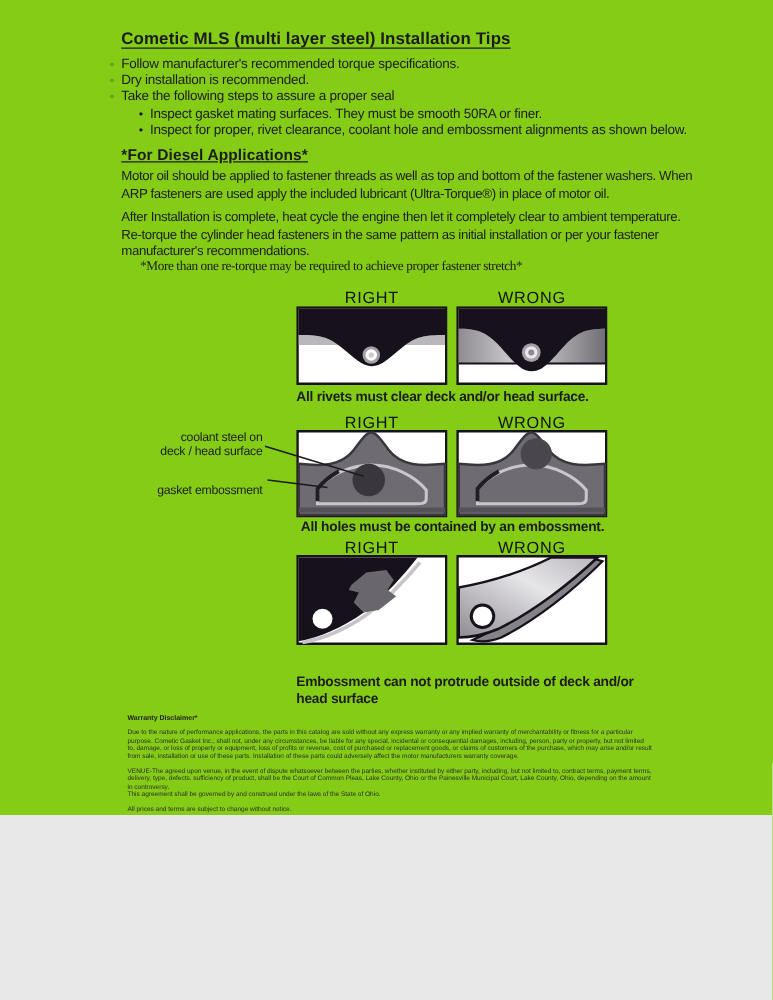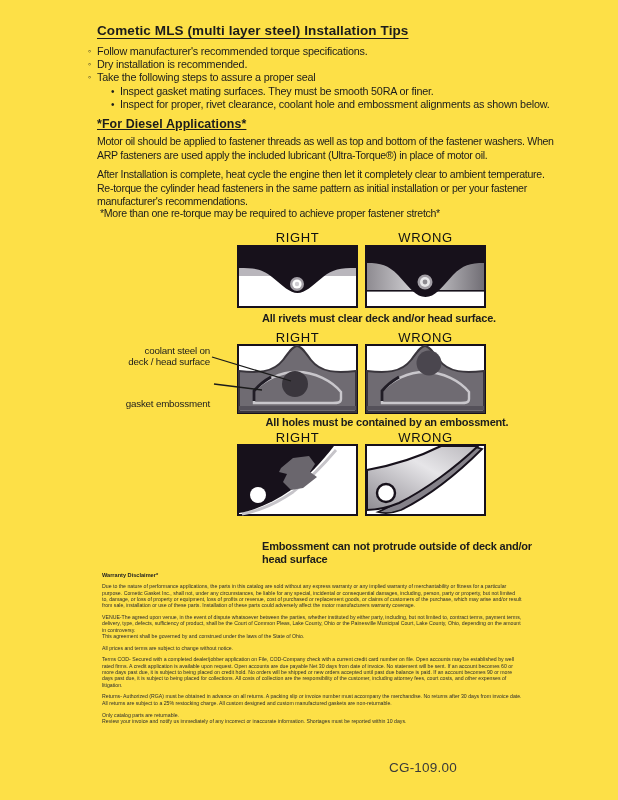--- a/index.html
+++ b/index.html
@@ -1,34 +1,34 @@
 <!DOCTYPE html>
 <html><head>
 <meta charset="utf-8">
 <style>
   html,body{margin:0;padding:0;background:#e8e8e8;}
   .page{
-    position:relative;width:618px;height:800px;margin:0 auto;background:#fde047;
+    position:relative;width:618px;height:652px;margin:0 auto;background:#84cc16;
     font-family:"Liberation Sans","DejaVu Sans",sans-serif;color:#1c1c1c;overflow:hidden;
   }
   .abs{position:absolute;}
   .title{
     font-size:13.5px;font-weight:700;text-decoration:underline;
     text-underline-offset:3px;letter-spacing:0.1px;
   }
   .bullets{font-size:10.8px;line-height:13.2px;letter-spacing:-0.2px;}
   .b-row{display:flex;}
   .b-marker{width:9px;flex:0 0 9px;font-size:9px;line-height:13.2px;}
   .b-sub{margin-left:23px;}
   .b-sub .b-marker{font-size:10px;}
   .diesel-h{font-size:12.4px;font-weight:700;letter-spacing:0.1px;text-decoration:underline;}
   .para{font-size:10.6px;line-height:13.6px;letter-spacing:-0.3px;width:458px;}
   .dg-label{width:121px;text-align:center;font-size:13px;letter-spacing:0.6px;color:#111;}
   .panel{width:121px;height:72px;}
-  .caption{font-size:11px;font-weight:700;letter-spacing:-0.2px;line-height:12.5px;margin-left:25px;}
+  .caption{font-size:11px;font-weight:700;letter-spacing:-0.2px;line-height:12.5px;}
   .annot{width:112px;text-align:right;font-size:9.8px;line-height:11px;letter-spacing:-0.2px;}
   .fine{width:420px;font-size:5.2px;line-height:6.3px;color:#2d2d2d;letter-spacing:0;}
   .fine .p{margin:0 0 5.5px 0;}
   .fine-h{font-size:5.6px;font-weight:700;margin:0 0 5px 0;color:#222;}
   .footer-code{font-size:13.5px;color:#3a3a3a;letter-spacing:0.2px;}
   svg{display:block;}
 </style>
 </head>
 <body>
 
@@ -55,21 +55,21 @@
     </div>
     <div class="b-row b-sub">
       <span class="b-marker">•</span>
       <span>Inspect for proper, rivet clearance, coolant hole and embossment alignments as shown below.</span>
     </div>
   </div>
 
   <div class="abs diesel-h" style="left:97px;top:117px;">*For Diesel Applications*</div>
   <div class="abs para" style="left:97px;top:135px;">Motor oil should be applied to fastener threads as well as top and bottom of the fastener washers. When ARP fasteners are used apply the included lubricant (Ultra-Torque®) in place of motor oil.</div>
   <div class="abs para" style="left:97px;top:168px;">After Installation is complete, heat cycle the engine then let it completely clear to ambient temperature. Re-torque the cylinder head fasteners in the same pattern as initial installation or per your fastener manufacturer's recommendations.</div>
-  <div class="abs para" style="left:100px;top:207px;">*More than one re-torque may be required to achieve proper fastener stretch*</div>
+  <div class="abs para" style="left:112px;top:207px;font-family:Liberation Serif, serif;">*More than one re-torque may be required to achieve proper fastener stretch*</div>
 
   <div class="abs dg-label" style="left:237px;top:230px;">RIGHT</div>
   <div class="abs dg-label" style="left:365px;top:230px;">WRONG</div>
 
   <div class="abs panel" style="left:237px;top:245px;height:63px;">
     <svg width="121" height="63" viewBox="0 0 121 63">
       <rect x="1" y="1" width="119" height="61" fill="#ffffff" stroke="#17111b" stroke-width="2"></rect>
       <rect x="2" y="23" width="117" height="8" fill="#b9b6bc"></rect>
       <path d="M2,2 H119 V23 C103,23 96,24 86,32 C75,41 68,48 60.5,48 C53,48 46,41 35,32 C25,24 18,23 2,23 Z" fill="#17111b"></path>
       <circle cx="60" cy="39" r="7" fill="#a39fa6"></circle>
@@ -99,21 +99,21 @@
 
   <div class="abs caption" style="left:237px;top:312px;">All rivets must clear deck and/or head surface.</div>
 
   <div class="abs dg-label" style="left:237px;top:330px;">RIGHT</div>
   <div class="abs dg-label" style="left:365px;top:330px;">WRONG</div>
 
   <div class="abs annot" style="left:98px;top:345px;">
     <div>coolant steel on</div>
     <div>deck / head surface</div>
   </div>
-  <div class="abs annot" style="left:98px;top:398px;">gasket embossment</div>
+  <div class="abs annot" style="left:98px;top:387px;">gasket embossment</div>
 
   <div class="abs panel" style="left:237px;top:344px;height:70px;">
     <svg width="121" height="70" viewBox="0 0 121 70">
       <rect x="1" y="1" width="119" height="68" fill="#ffffff" stroke="#17111b" stroke-width="2"></rect>
       <path d="M2,27 C20,29 36,29 46,16 C52,8 56,2 60,2 C64,2 68,8 74,16 C84,29 100,29 119,27 V68 H2 Z" fill="#6f6b72" stroke="#3a363d" stroke-width="2"></path>
       <path d="M17,59 V47 C27,36 43,28 60,28 C78,28 95,37 104,48 V55 C104,59 100,59 96,59 H22 C18,59 17,59 17,59 Z" fill="none" stroke="#c9c7cc" stroke-width="2.4"></path>
       <path d="M17,57 V47 C21,42 27,37 34,33" fill="none" stroke="#211d26" stroke-width="3"></path>
       <rect x="2" y="62" width="117" height="4" fill="#55515a"></rect>
       <circle cx="58" cy="40" r="13" fill="#3a363d"></circle>
     </svg>

